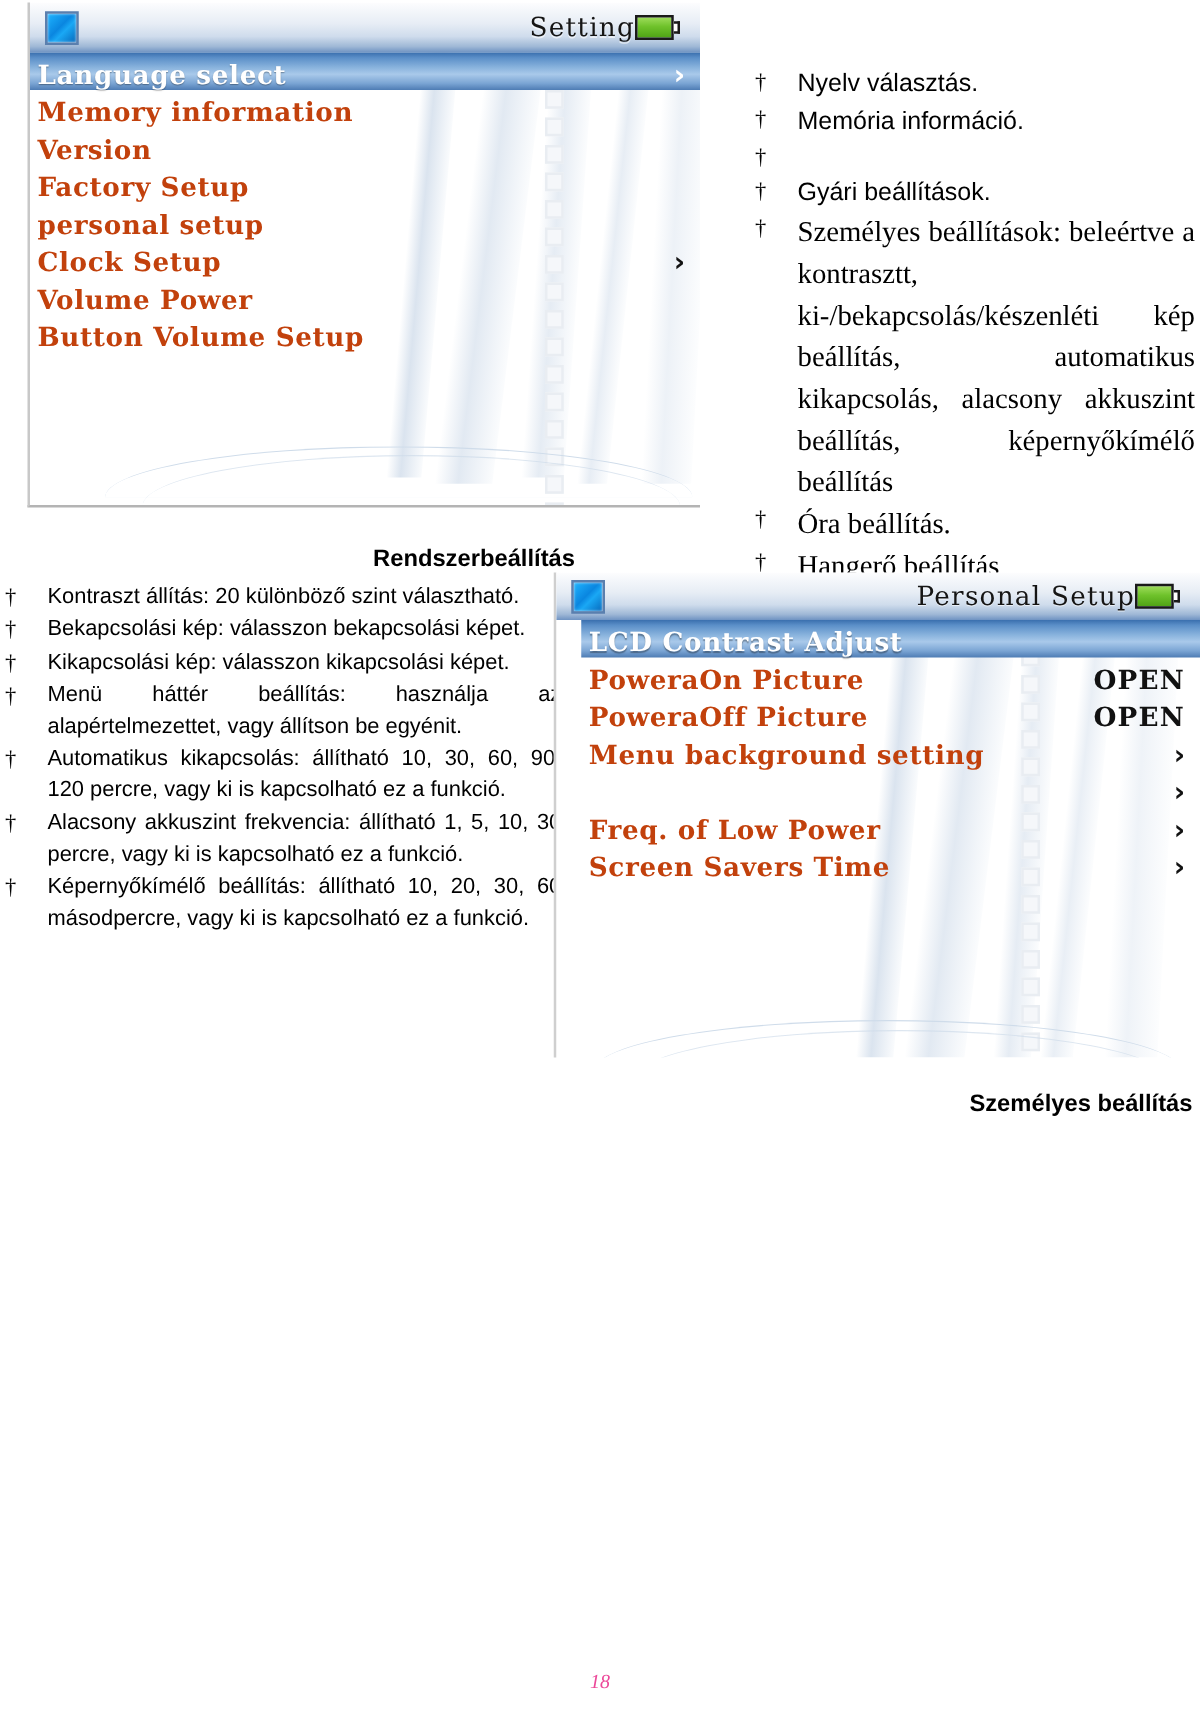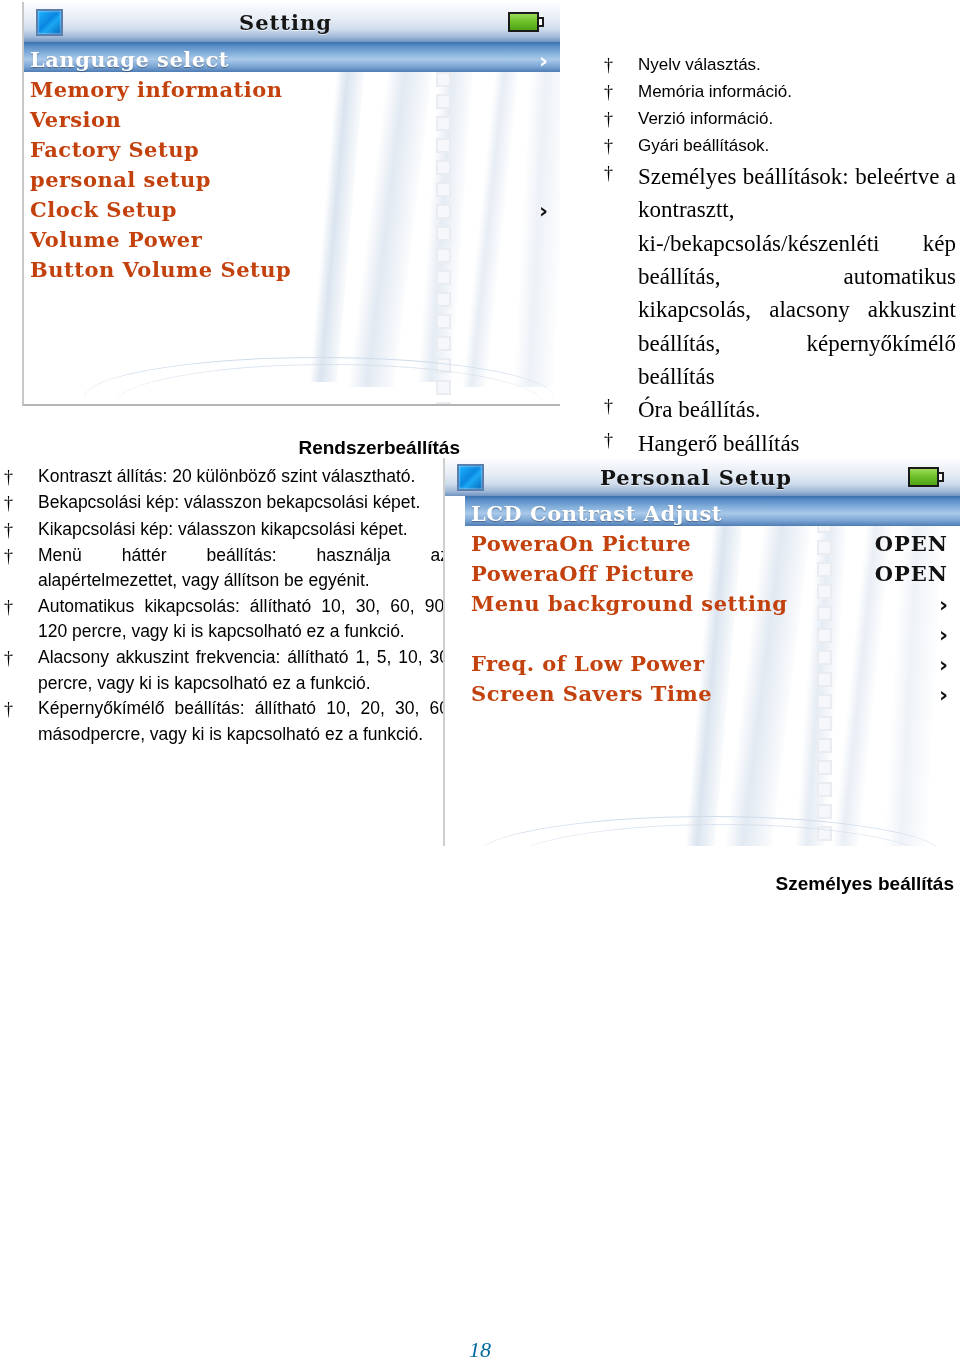--- a/index.html
+++ b/index.html
@@ -61,23 +61,23 @@
     left: 0; right: 0; top: 0;
     height: 40px;
     background: linear-gradient(to bottom,
        #fdfdfe 0%, #f3f6fa 18%, #e7edf5 42%,
        #cfdcec 68%, #9fb8d6 88%, #6f93c2 100%);
     display: flex;
     align-items: center;
   }
   .shot-title {
     flex: 1;
-    text-align: center;
+    text-align: right;
     font-family: "DejaVu Serif", serif;
-    font-weight: bold;
+    font-weight: normal;
     font-size: 21px;
     letter-spacing: 1px;
     color: #151515;
     text-shadow: 0 1px 0 rgba(255,255,255,.6);
   }
   .tb-icon {
     width: 23px; height: 23px;
     margin-left: 12px;
     border: 2px solid #5a7fae;
     background: linear-gradient(135deg, #1eb4ff 0%, #0a86e0 45%, #1aa8f5 60%, #0668bb 100%);
@@ -199,21 +199,21 @@
   }
 
   
   #list-top {
     left: 604px;
     top: 52px;
     width: 352px;
   }
   #list-top .btext {
     font-family: "Liberation Sans", sans-serif;
-    font-size: 17px;
+    font-size: 20px;
     line-height: 1.5;
   }
   #list-top .btext.serif {
     font-family: "Liberation Serif", serif;
     font-size: 23px;
     line-height: 1.45;
   }
   #list-top .dag { font-size: 18px; line-height: 1.5; }
 
   
@@ -254,22 +254,22 @@
   }
 
   
   #page-number {
     position: absolute;
     left: 0; right: 0;
     top: 1337px;
     text-align: center;
     font-family: "Liberation Serif", serif;
     font-style: italic;
-    font-size: 22px;
-    color: #0369a1;
+    font-size: 16px;
+    color: #ec4899;
   }
 </style>
 </head>
 <body>
 
 <div class="device-shot" id="shot-setting">
   <div class="shot-inner">
     <div class="wm">
       <div class="streak" style="left:300px;top:40px;width:28px;height:340px;transform:skewX(-5deg);"></div>
       <div class="streak" style="left:345px;top:40px;width:46px;height:345px;transform:skewX(-7deg);opacity:.8;"></div>
@@ -343,21 +343,20 @@
   <div class="bullet-row">
     <span class="dag">†</span>
     <span class="btext">Nyelv választás.</span>
   </div>
   <div class="bullet-row">
     <span class="dag">†</span>
     <span class="btext">Memória információ.</span>
   </div>
   <div class="bullet-row">
     <span class="dag">†</span>
-    <span class="btext">Verzió információ.</span>
   </div>
   <div class="bullet-row">
     <span class="dag">†</span>
     <span class="btext">Gyári beállítások.</span>
   </div>
   <div class="bullet-row">
     <span class="dag">†</span>
     <span class="btext serif">Személyes beállítások: beleértve a kontrasztt, ki-/bekapcsolás/készenléti kép beállítás, automatikus kikapcsolás, alacsony akkuszint beállítás, képernyőkímélő beállítás</span>
   </div>
   <div class="bullet-row">

